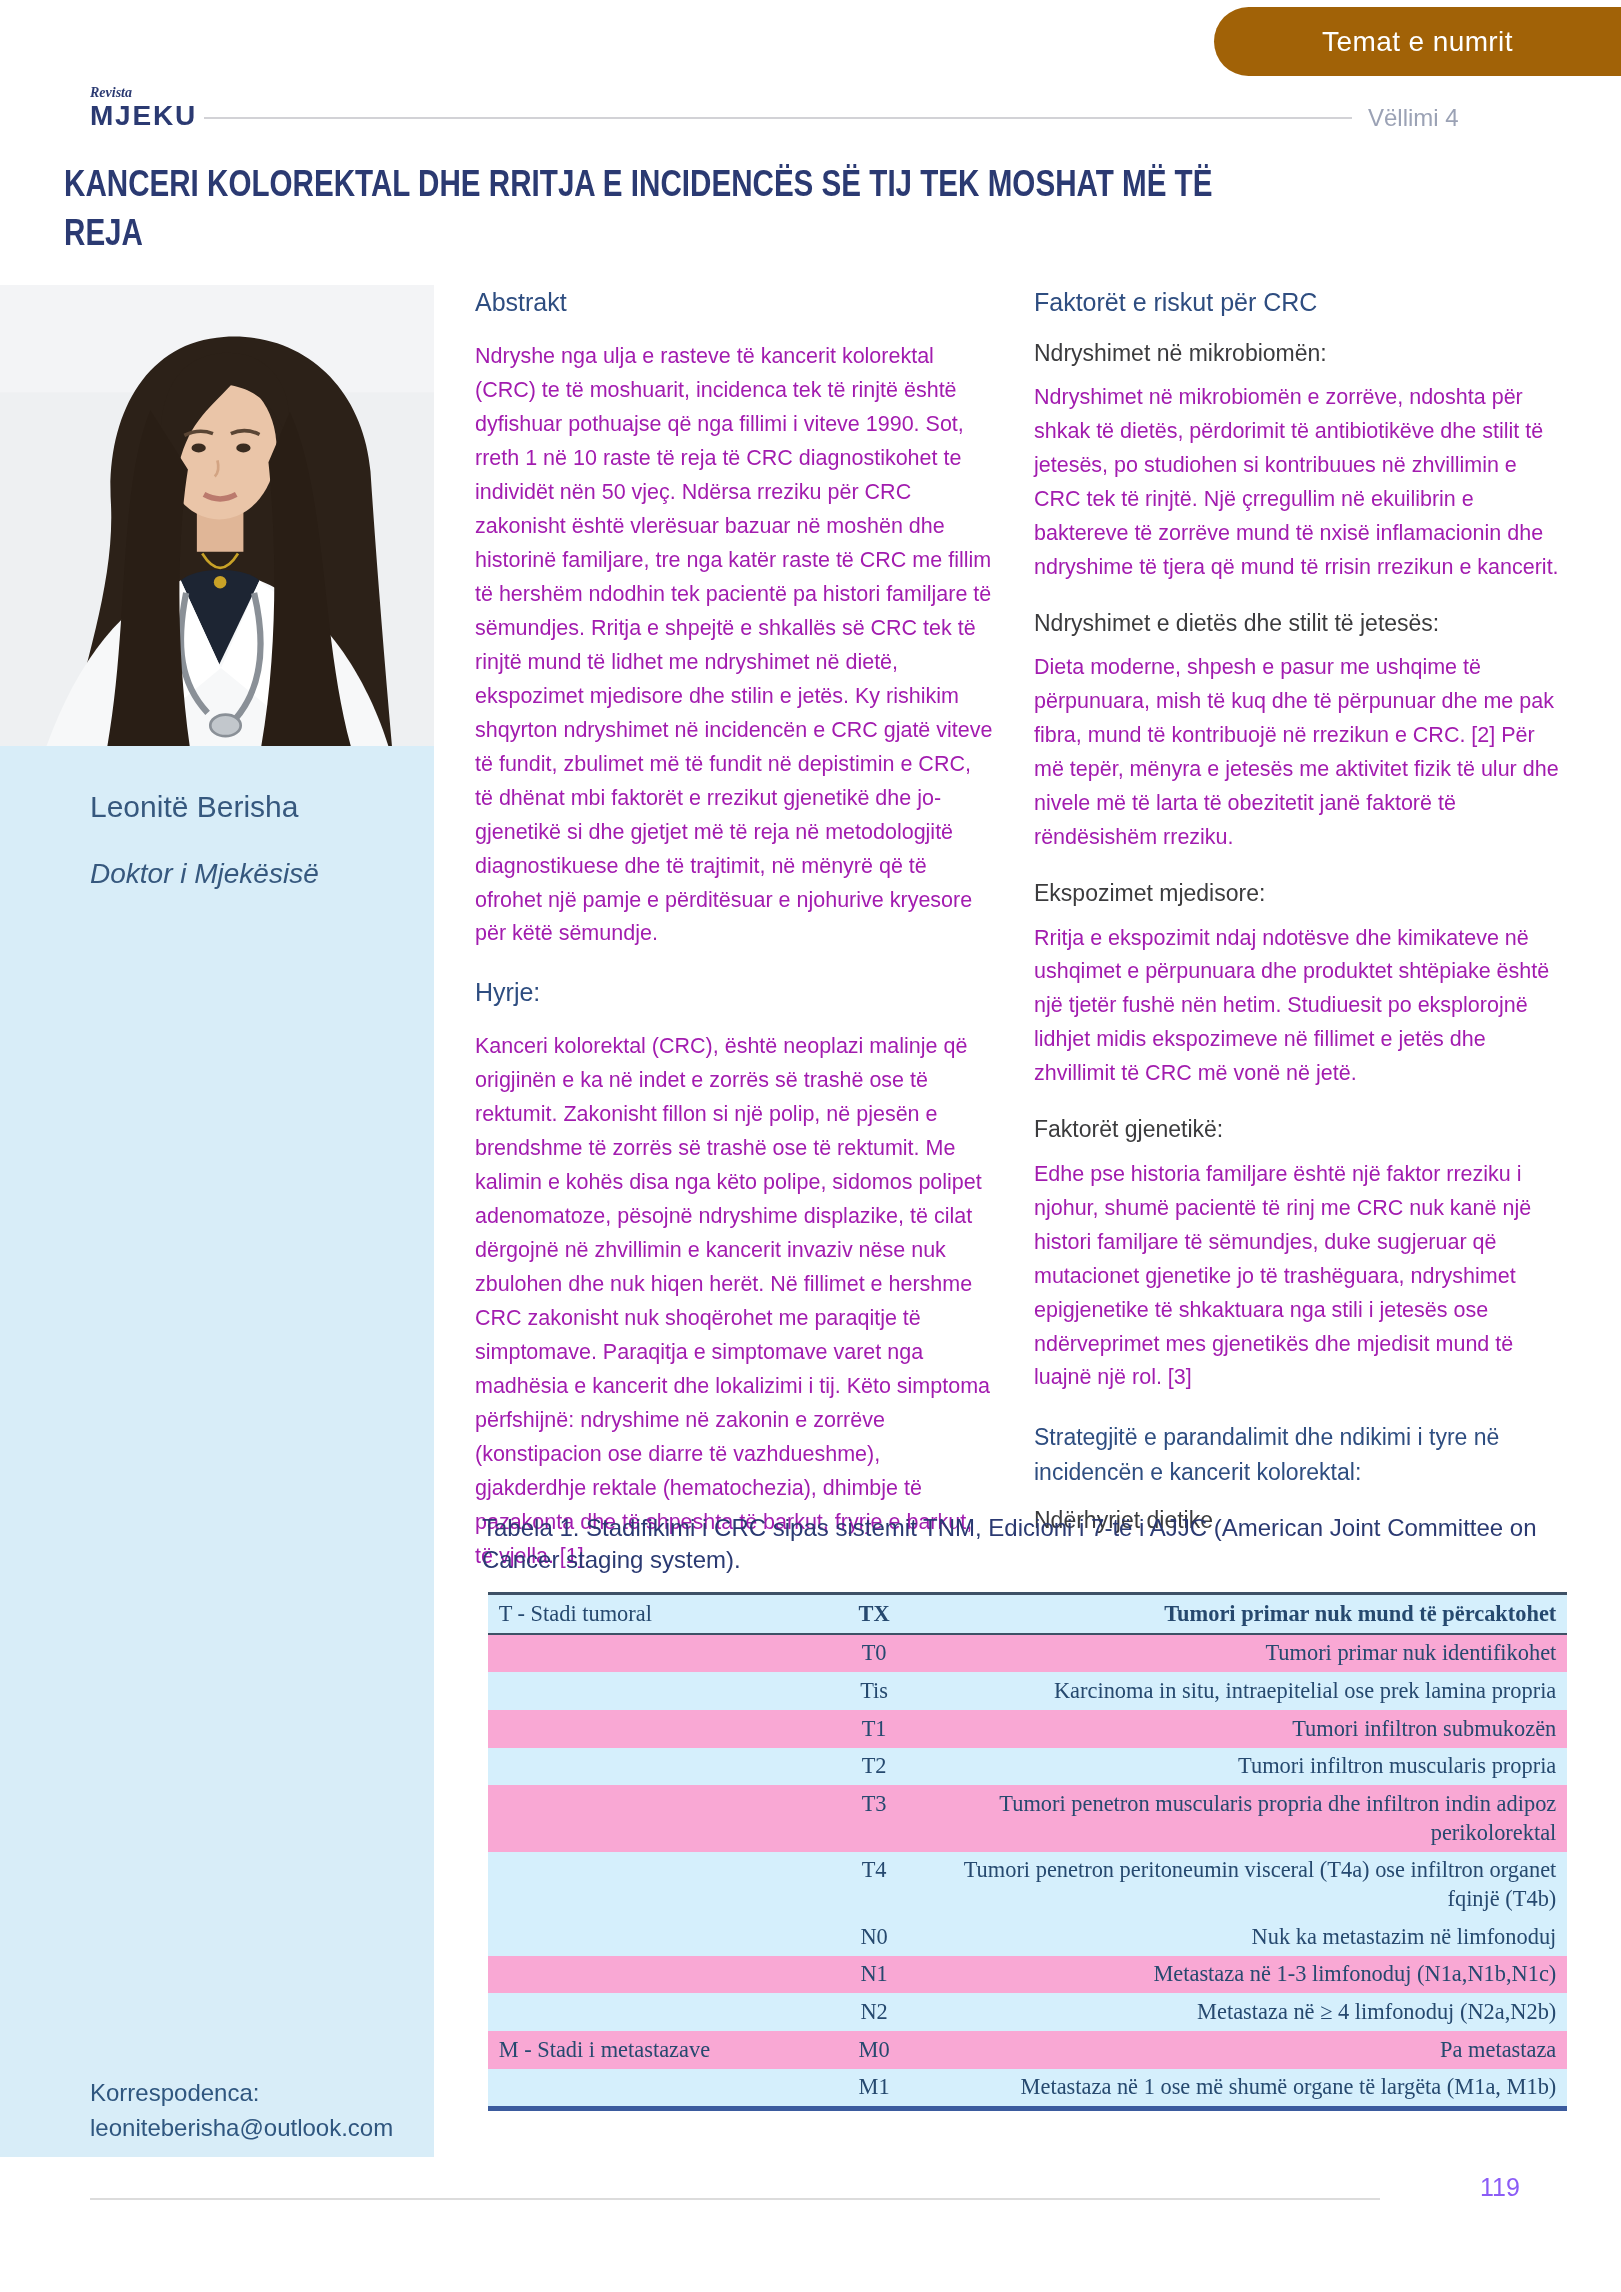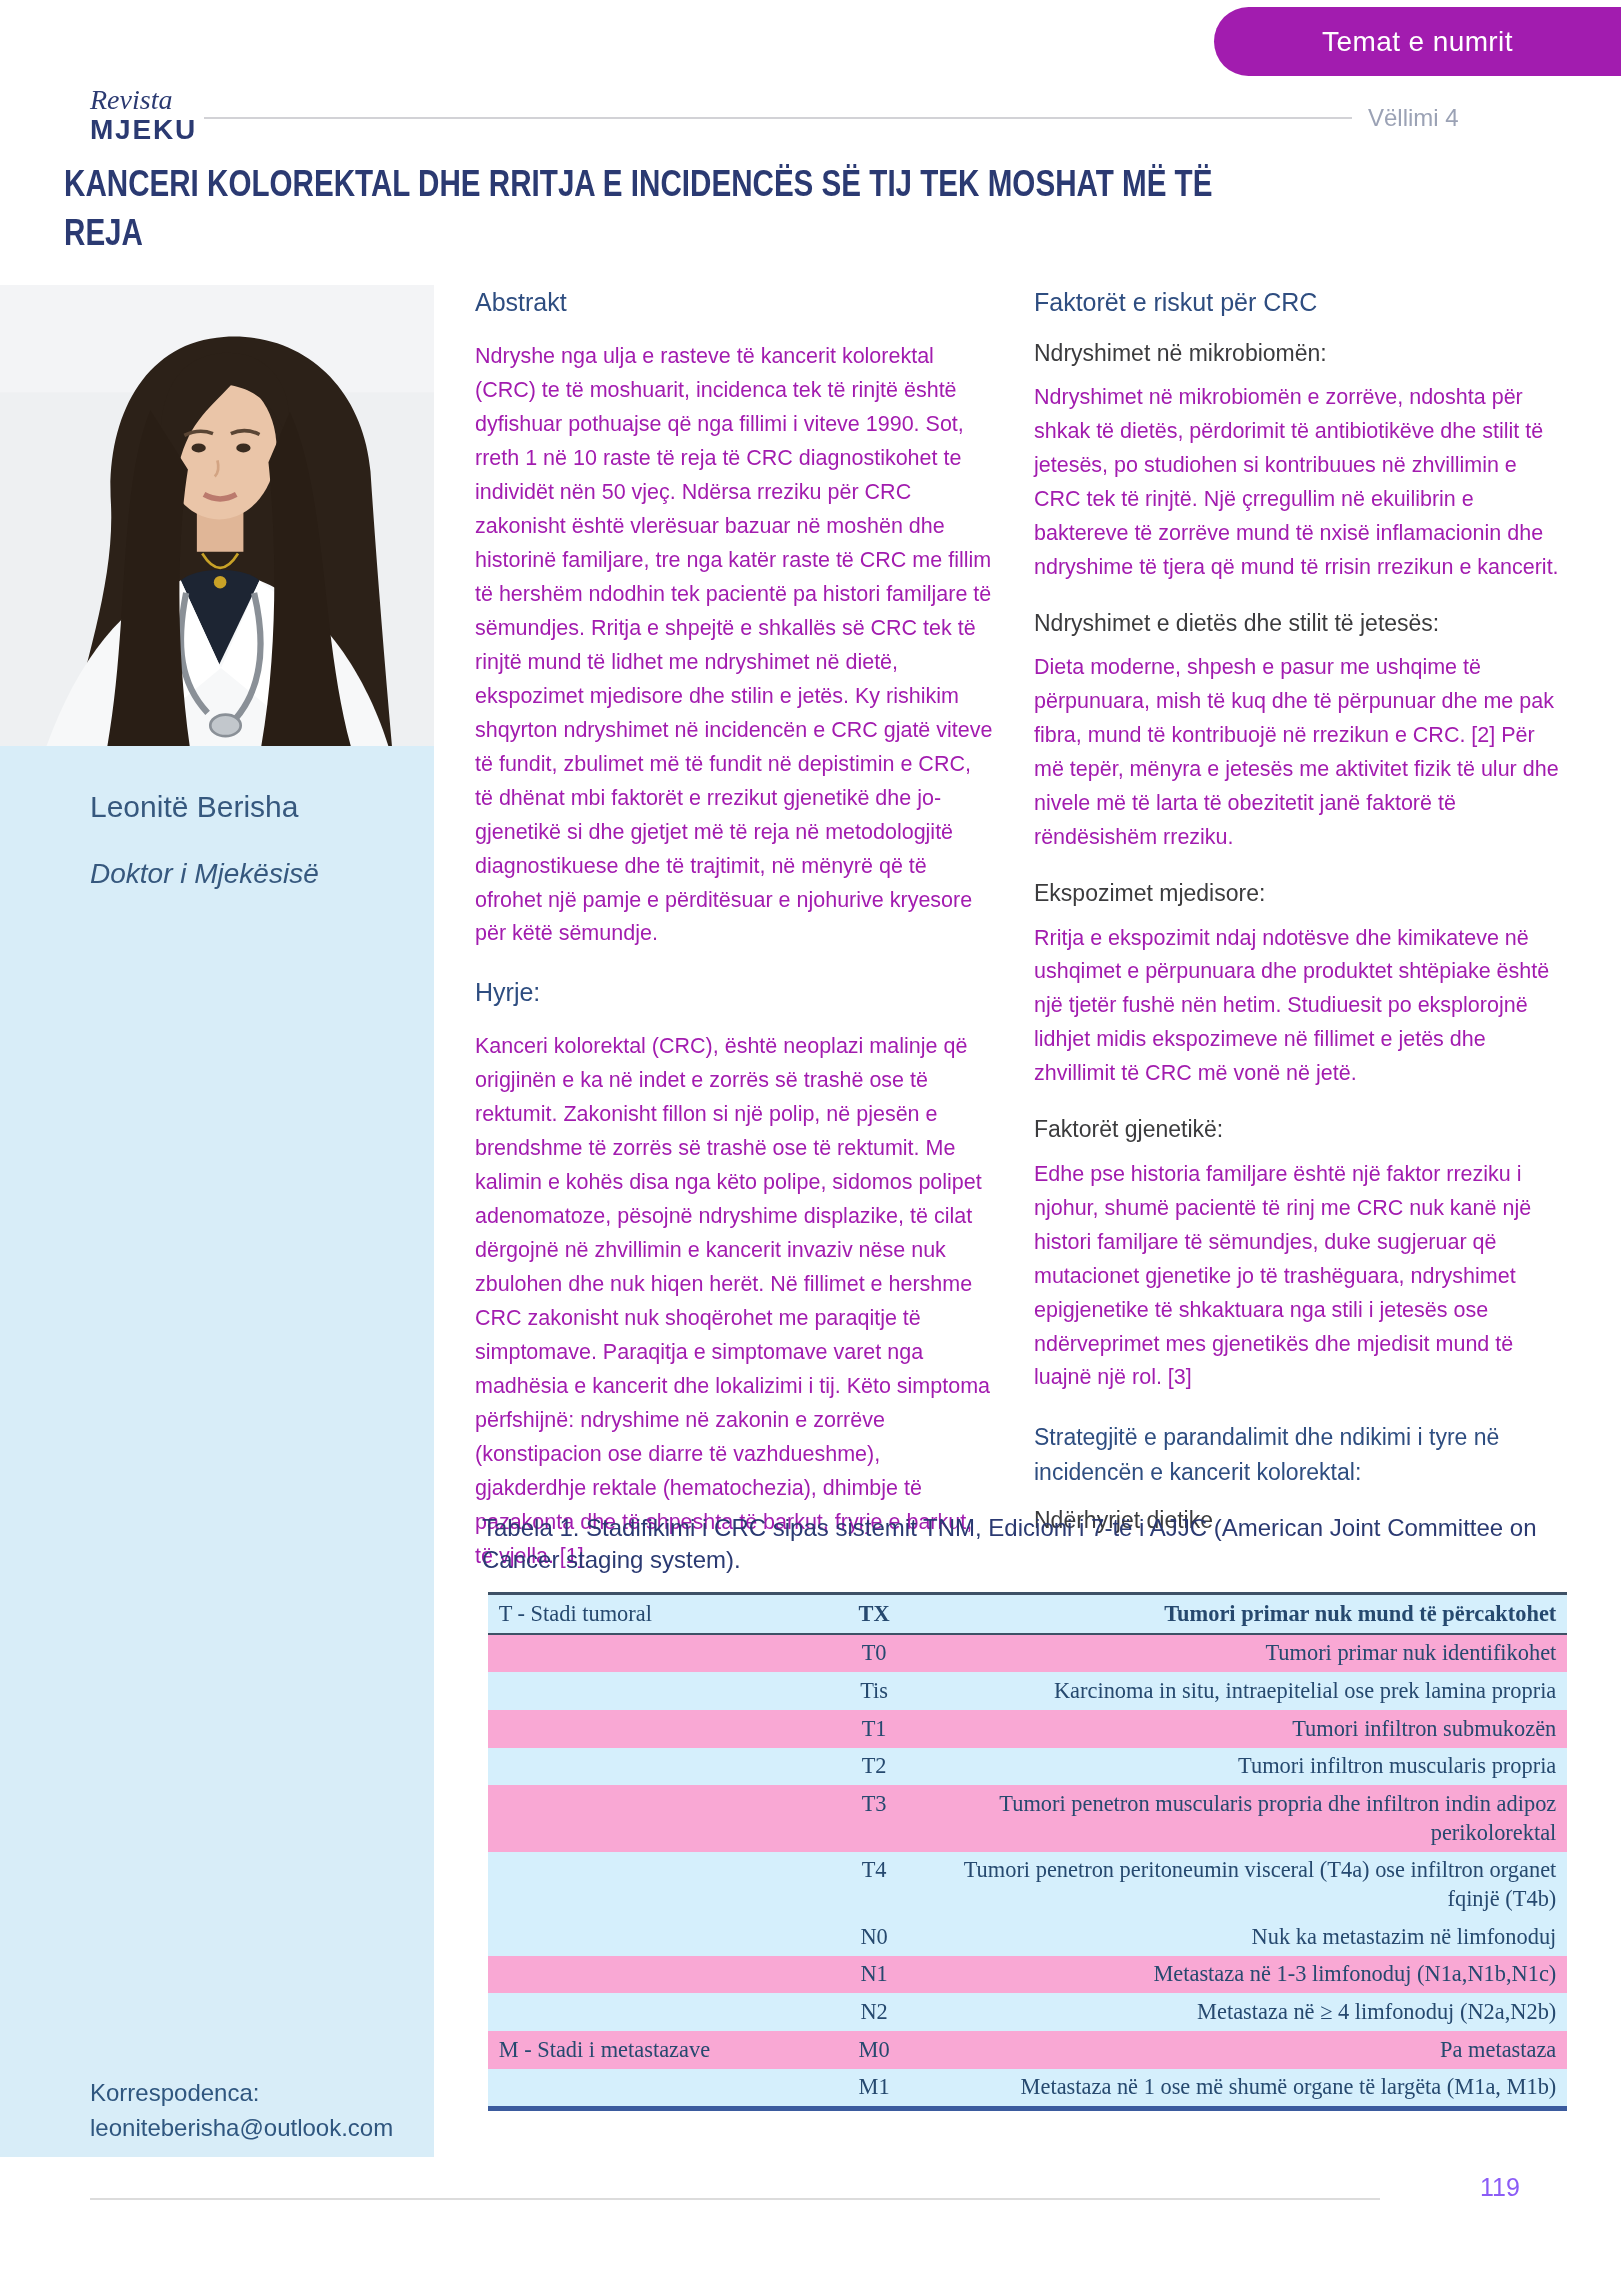--- a/index.html
+++ b/index.html
@@ -1,27 +1,27 @@
 <!DOCTYPE html>
 <html style="font-size:14.3px"><head>
 <meta charset="utf-8">
 <style>
   html,body{margin:0;padding:0;background:#ffffff;}
   .page{position:relative;width:1621px;height:2293px;background:#ffffff;overflow:hidden;
         font-family:"Liberation Sans",sans-serif;}
 
   
-  .badge{position:absolute;left:1214px;top:7.2px;width:407px;height:69px;background:#a21caf;
+  .badge{position:absolute;left:1214px;top:7.2px;width:407px;height:69px;background:#a16207;
          border-radius:36px 0 0 36px;display:flex;align-items:center;justify-content:center;}
   .badge span{color:#ffffff;font-size:28px;letter-spacing:0.4px;}
 
   
   .logo{position:absolute;left:90px;top:86px;line-height:1;}
-  .logo .rev{font-family:"Liberation Serif",serif;font-style:italic;font-weight:normal;
-             color:#2b3a72;font-size:28px;display:block;}
+  .logo .rev{font-family:"Liberation Serif",serif;font-style:italic;font-weight:bold;
+             color:#2b3a72;font-size:14px;display:block;}
   .logo .mjk{color:#2b3a72;font-size:28px;font-weight:bold;letter-spacing:1.8px;display:block;margin-top:1.8px;}
   .rule-top{position:absolute;left:204px;top:117px;width:1148px;height:1.8px;background:#d2d2d6;}
   .volume{position:absolute;left:1368px;top:104px;font-size:24px;color:#9ba2b5;}
 
   
   .title{position:absolute;left:64px;top:159px;color:#2b3a72;}
   .title .tl{display:block;font-size:37px;line-height:49px;letter-spacing:0;
              transform:scaleX(.80);transform-origin:left top;white-space:nowrap;}
 
   

